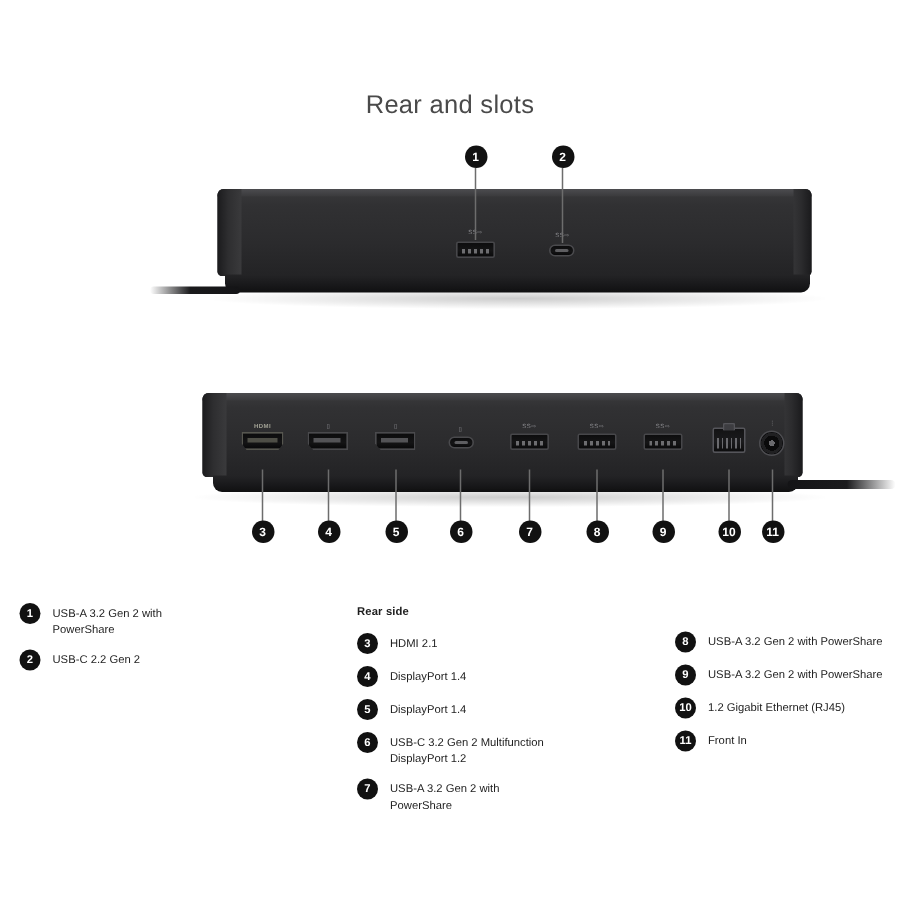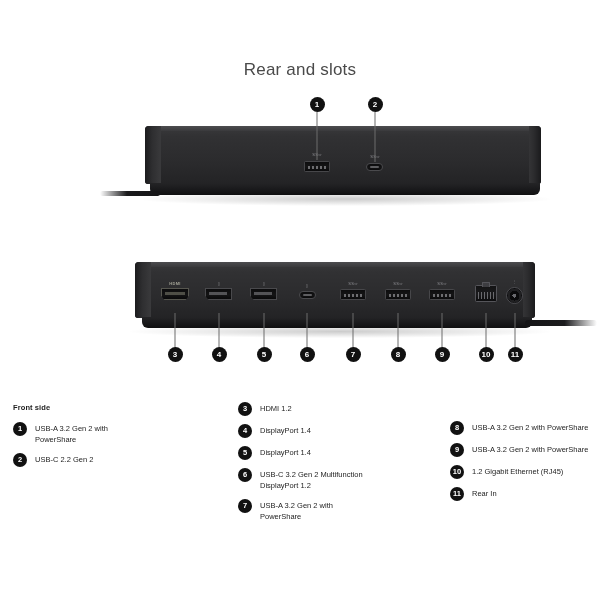--- a/index.html
+++ b/index.html
@@ -341,39 +341,39 @@
 <div class="callout" style="left:486px; top:313px; height:47px;">
   <div class="callout-line" style="top:0; height:37px;"></div>
   <div class="badge" style="top:34px;">10</div>
 </div>
 <div class="callout" style="left:515px; top:313px; height:47px;">
   <div class="callout-line" style="top:0; height:37px;"></div>
   <div class="badge" style="top:34px;">11</div>
 </div>
 
 <div class="legend-col" id="legend-front" style="left:13px; top:403px; width:195px;">
-  <div class="legend-head">Front side</div>
 
   <div class="legend-item">
     <div class="badge">1</div>
     <div class="legend-text">USB-A 3.2 Gen 2 with
 PowerShare</div>
   </div>
 
   <div class="legend-item">
     <div class="badge">2</div>
     <div class="legend-text">USB-C 2.2 Gen 2</div>
   </div>
 </div>
 
 <div class="legend-col" id="legend-rear-left" style="left:238px; top:403px; width:200px;">
+  <div class="legend-head">Rear side</div>
 
   <div class="legend-item">
     <div class="badge">3</div>
-    <div class="legend-text">HDMI 1.2</div>
+    <div class="legend-text">HDMI 2.1</div>
   </div>
   <div class="legend-item">
     <div class="badge">4</div>
     <div class="legend-text">DisplayPort 1.4</div>
   </div>
   <div class="legend-item">
     <div class="badge">5</div>
     <div class="legend-text">DisplayPort 1.4</div>
   </div>
   <div class="legend-item">
@@ -396,15 +396,15 @@
   <div class="legend-item">
     <div class="badge">9</div>
     <div class="legend-text">USB-A 3.2 Gen 2 with PowerShare</div>
   </div>
   <div class="legend-item">
     <div class="badge">10</div>
     <div class="legend-text">1.2 Gigabit Ethernet (RJ45)</div>
   </div>
   <div class="legend-item">
     <div class="badge">11</div>
-    <div class="legend-text">Rear In</div>
+    <div class="legend-text">Front In</div>
   </div>
 </div>
 
 </body></html>

